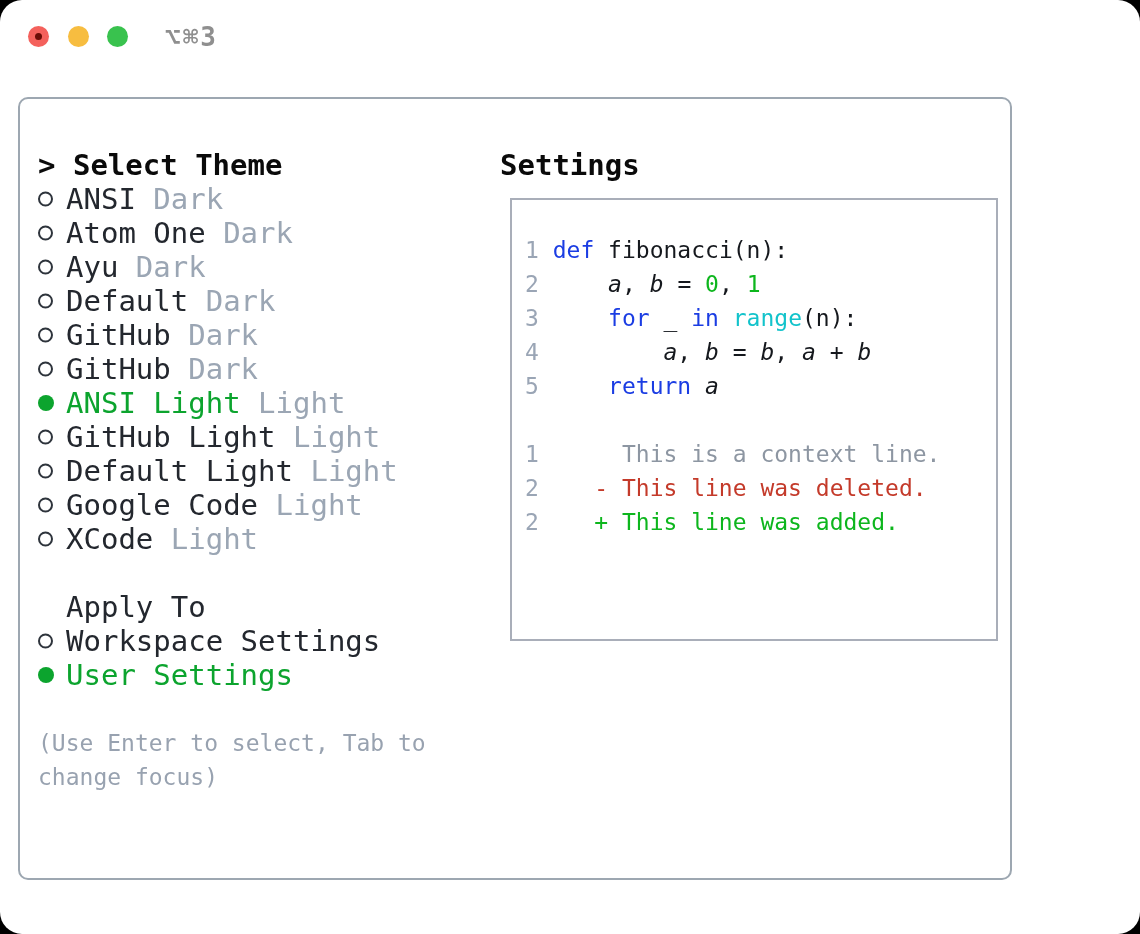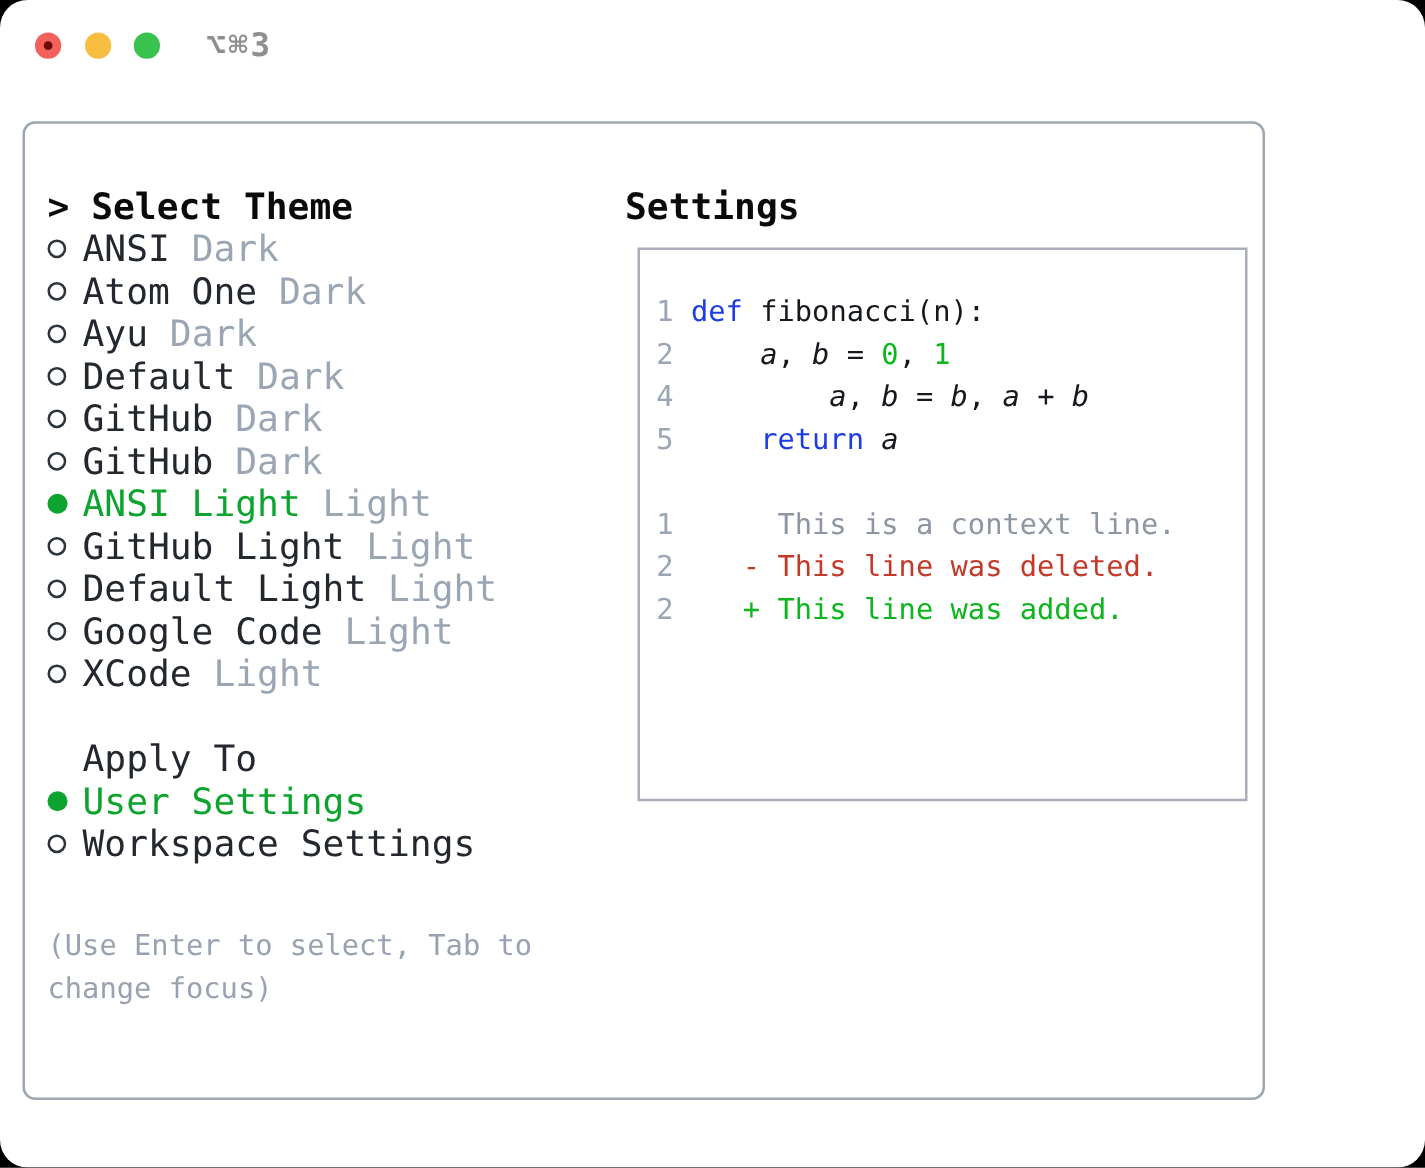--- a/index.html
+++ b/index.html
@@ -37,21 +37,21 @@
     position:absolute;left:0;top:50%;transform:translateY(-50%);
     width:15px;height:15px;box-sizing:border-box;
     border:2.5px solid #2e343c;border-radius:50%;
   }
   .radio.on{border:none;background:var(--accent);width:16px;height:16px;}
   .sel{color:var(--accent);}
   .tag{color:var(--tag);}
   .left-col{position:absolute;left:18px;top:49px;}
   .hint{
     width:440px;white-space:normal;line-height:34px;font-size:23px;
-    color:var(--hint);margin-top:48px;
+    color:var(--hint);margin-top:34px;
   }
   
   .preview-header{position:absolute;left:480px;top:49px;}
   .preview-box{
     position:absolute;left:490px;top:99px;width:471px;height:406px;
     border:2px solid #a9aeb9;box-sizing:content-box;
     padding:33px 0 0 13px;overflow:hidden;
   }
   .pline{height:34px;line-height:34px;white-space:pre;font-size:23px;}
   .t-num{color:var(--lnum);}
@@ -93,33 +93,34 @@
           <div class="row pad"><span class="radio"></span><span class="">Default Light</span><span class="tag"> Light</span></div>
           <div class="row pad"><span class="radio"></span><span class="">Google Code</span><span class="tag"> Light</span></div>
           <div class="row pad"><span class="radio"></span><span class="">XCode</span><span class="tag"> Light</span></div>
         </div>
 
       <div class="blank"></div>
 
       <div class="row pad"><span>Apply To</span></div>
 
       <div id="apply-list">
+          <div class="row pad"><span class="radio"></span><span class="">Workspace Settings</span></div>
           <div class="row pad"><span class="radio on"></span><span class="sel">User Settings</span></div>
-          <div class="row pad"><span class="radio"></span><span class="">Workspace Settings</span></div>
         </div>
 
       <div class="hint">(Use Enter to select, Tab to change focus)</div>
     </div>
 
     <div class="row preview-header"><span class="bold">Settings</span></div>
 
     <div class="preview-box">
       <div id="code-block">
           <div class="pline"><span class="t-num">1</span><span class="t-plain"> </span><span class="t-keyword">def</span><span class="t-plain"> fibonacci(n):</span></div>
           <div class="pline"><span class="t-num">2</span><span class="t-plain">     </span><span class="t-var">a</span><span class="t-plain">, </span><span class="t-var">b</span><span class="t-plain"> = </span><span class="t-number">0</span><span class="t-plain">, </span><span class="t-number">1</span></div>
+          <div class="pline"><span class="t-num">3</span><span class="t-plain">     </span><span class="t-keyword">for</span><span class="t-plain"> _ </span><span class="t-keyword">in</span><span class="t-plain"> </span><span class="t-builtin">range</span><span class="t-plain">(n):</span></div>
           <div class="pline"><span class="t-num">4</span><span class="t-plain">         </span><span class="t-var">a</span><span class="t-plain">, </span><span class="t-var">b</span><span class="t-plain"> = </span><span class="t-var">b</span><span class="t-plain">, </span><span class="t-var">a</span><span class="t-plain"> + </span><span class="t-var">b</span></div>
           <div class="pline"><span class="t-num">5</span><span class="t-plain">     </span><span class="t-keyword">return</span><span class="t-plain"> </span><span class="t-var">a</span></div>
         </div>
       <div class="blank"></div>
       <div id="diff-block">
           <div class="pline"><span class="t-num">1</span><span class="t-context">      This is a context line.</span></div>
           <div class="pline"><span class="t-num">2</span><span class="t-plain">    </span><span class="t-deleted">- This line was deleted.</span></div>
           <div class="pline"><span class="t-num">2</span><span class="t-plain">    </span><span class="t-added">+ This line was added.</span></div>
         </div>
     </div>

